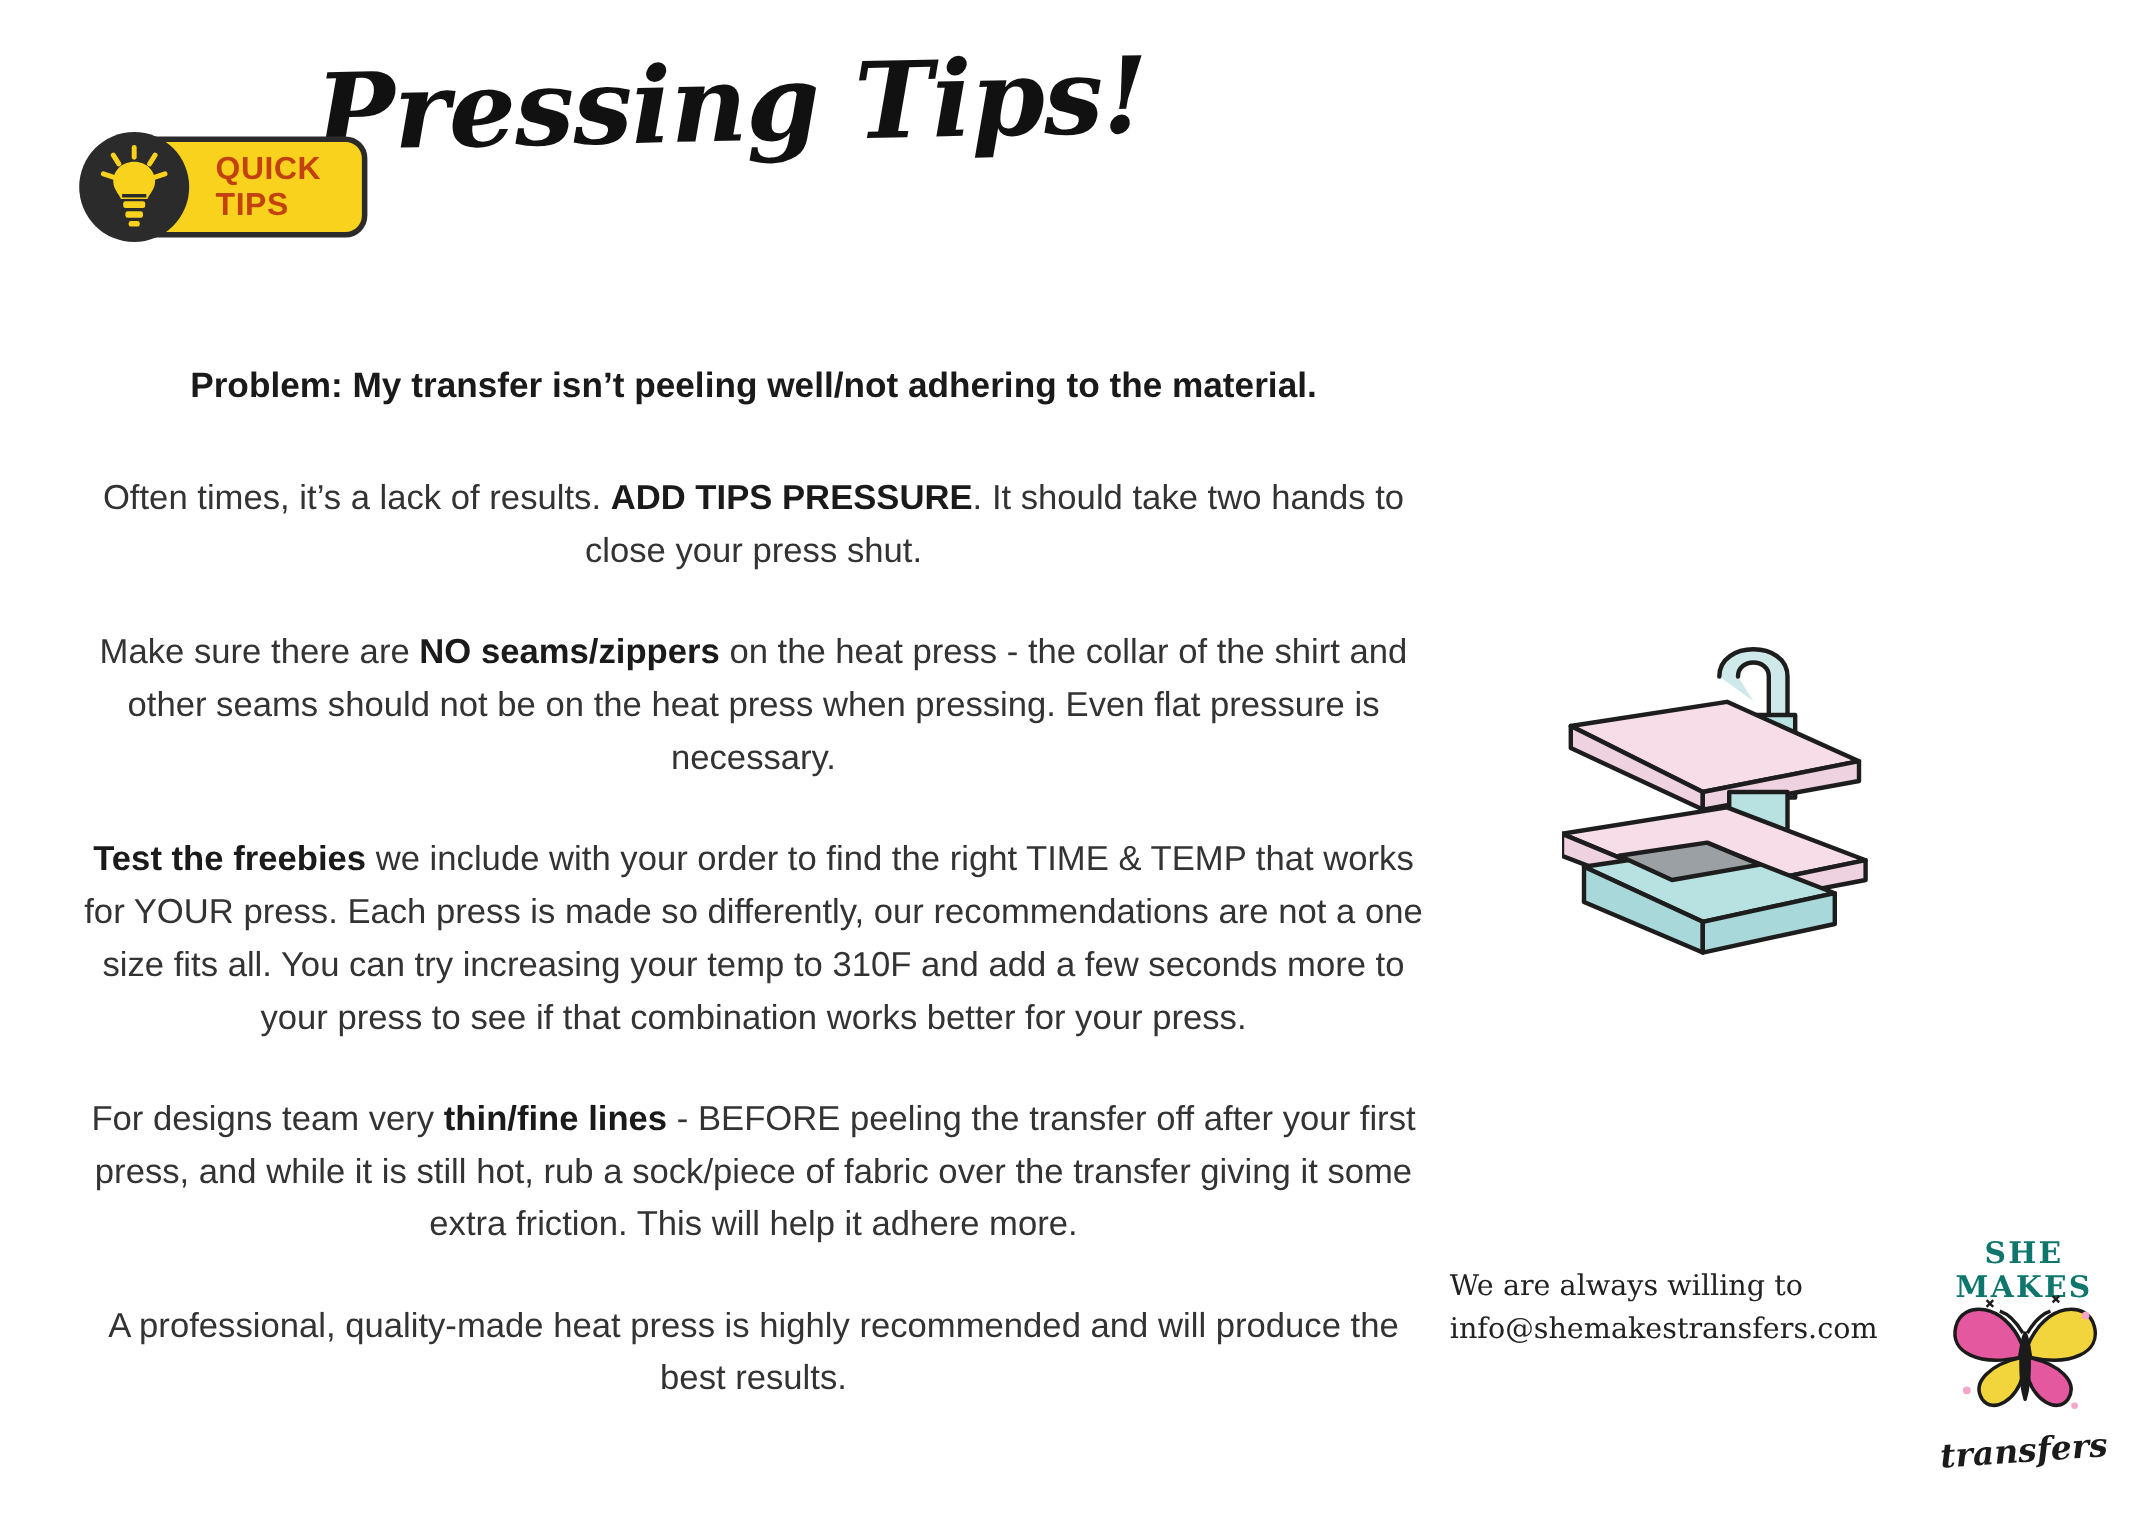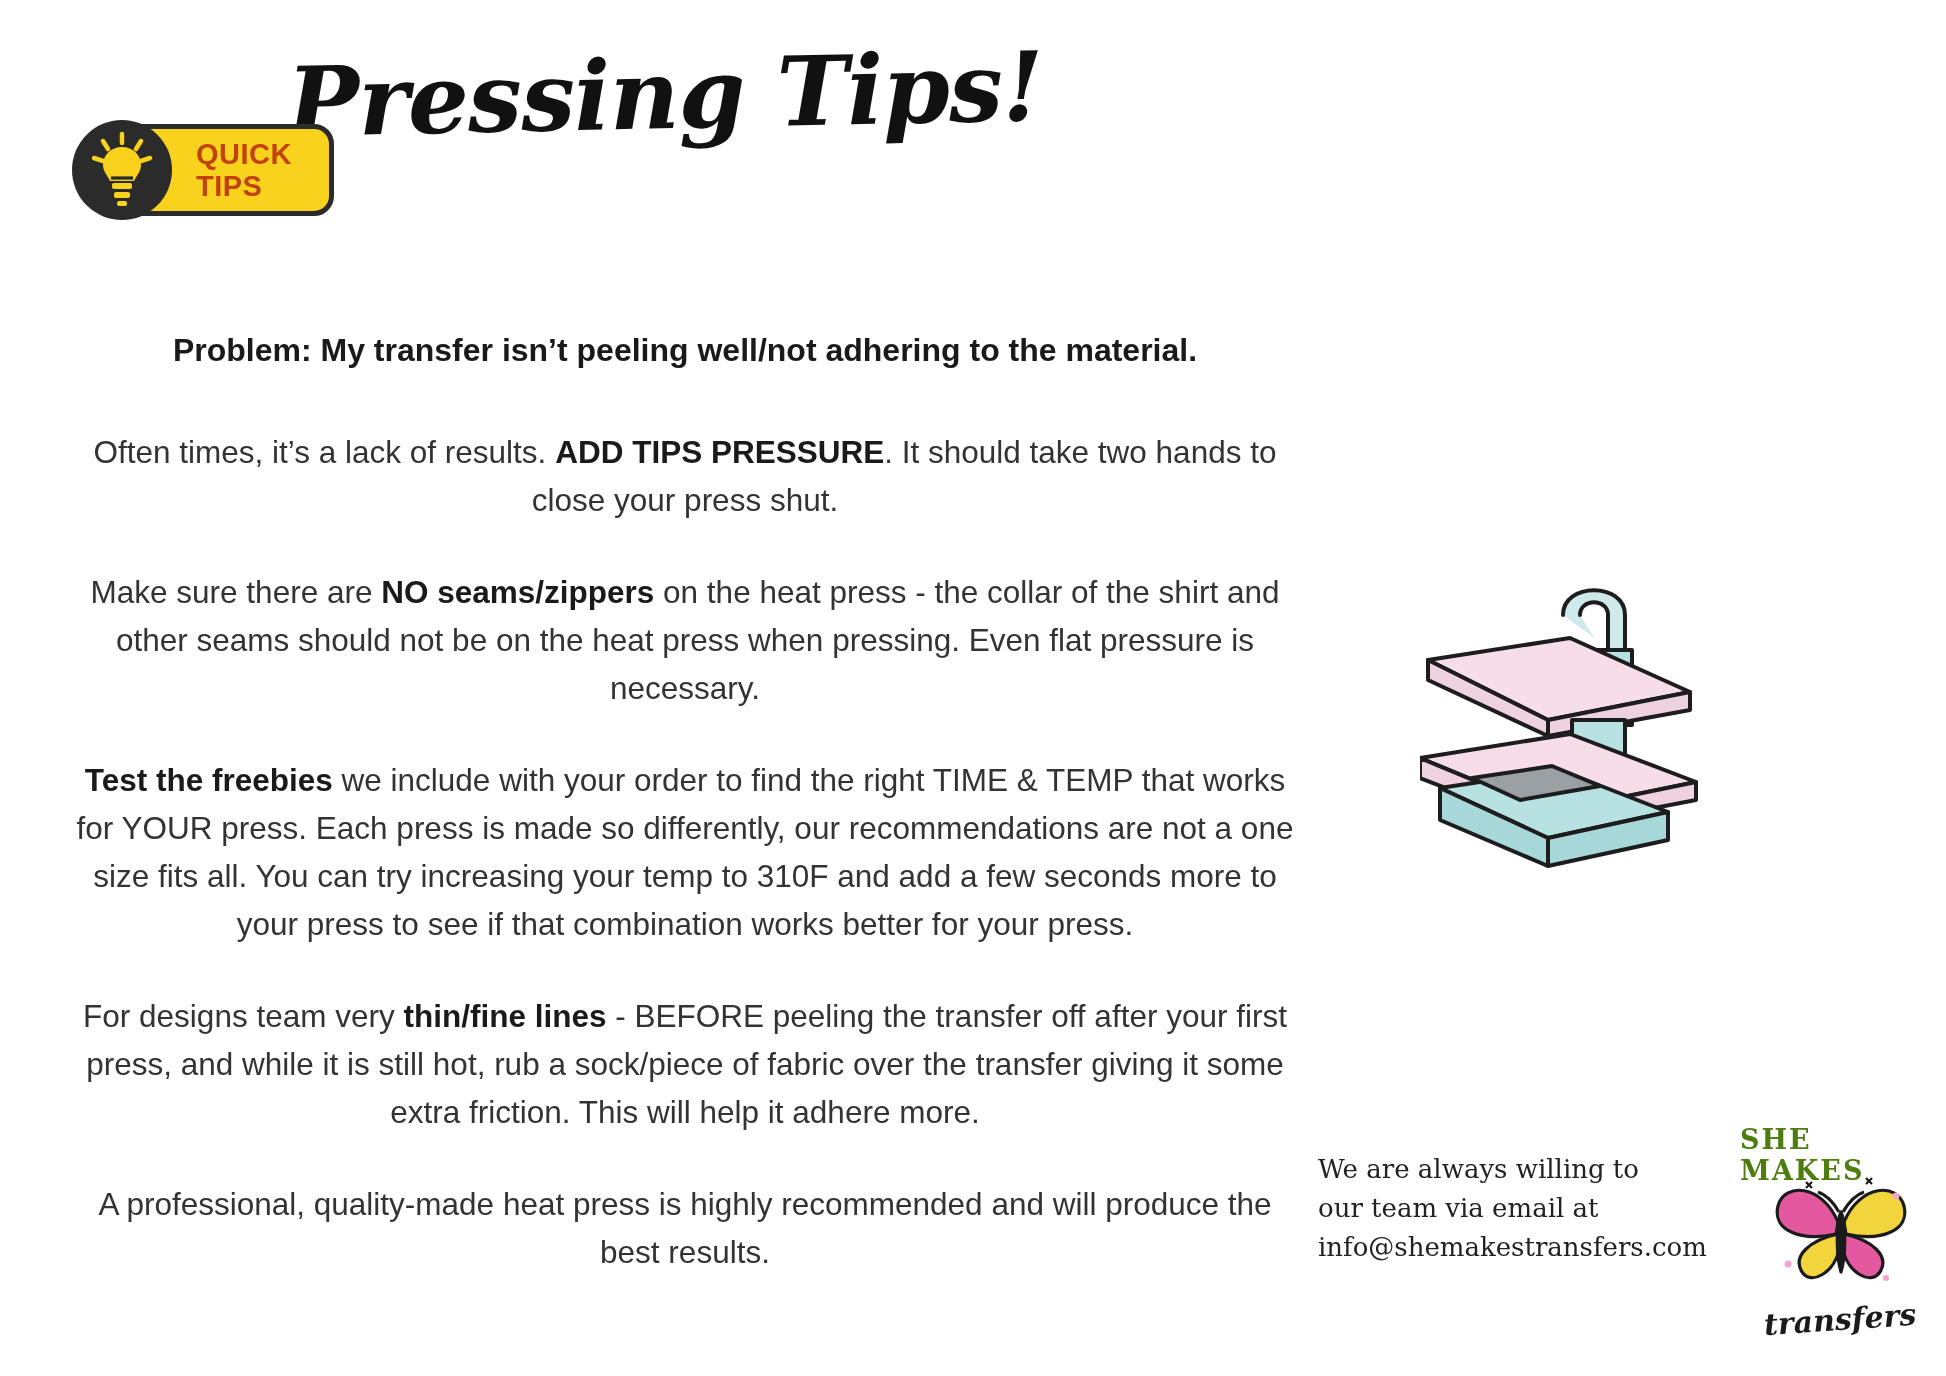--- a/index.html
+++ b/index.html
@@ -123,26 +123,26 @@
     left: 1740px;
     top: 1120px;
     width: 200px;
     height: 230px;
   }
   .logo-top {
     position: absolute;
     top: 4px;
     left: 0;
     width: 200px;
-    text-align: left;
+    text-align: center;
     font-family: "DejaVu Serif", serif;
     font-weight: 700;
     font-size: 27px;
     letter-spacing: 2px;
-    color: #4d7c0f;
+    color: #0f766e;
   }
   .logo-bottom {
     position: absolute;
     top: 182px;
     left: 0;
     width: 200px;
     text-align: center;
     font-family: "DejaVu Serif", serif;
     font-style: italic;
     font-weight: 700;
@@ -229,21 +229,20 @@
       <path d="M20 268 L20 300 L128 346 L128 318 Z" fill="#a8d8d9"></path>
       <path d="M128 318 L248 292 L248 320 L128 346 Z" fill="#a8d8d9"></path>
 
       <path d="M52 258 L132 246 L180 266 L100 280 Z" fill="#9aa0a4"></path>
     </g>
   </svg>
 </div>
 
 <div class="contact">
   <div>We are always willing to</div>
-  <div>our team via email at</div>
   <div>info@shemakestransfers.com</div>
 </div>
 
 <div class="logo">
   <div class="logo-top">SHE MAKES</div>
   <div class="logo-butterfly">
     <svg width="150" height="140" viewBox="0 0 150 140">
       <g stroke="#1b1b1b" stroke-width="3.2" stroke-linejoin="round" fill="none">
 
         <path d="M72 62 C56 24 18 22 12 46 C6 70 34 82 70 74 Z" fill="#e4589f"></path>

